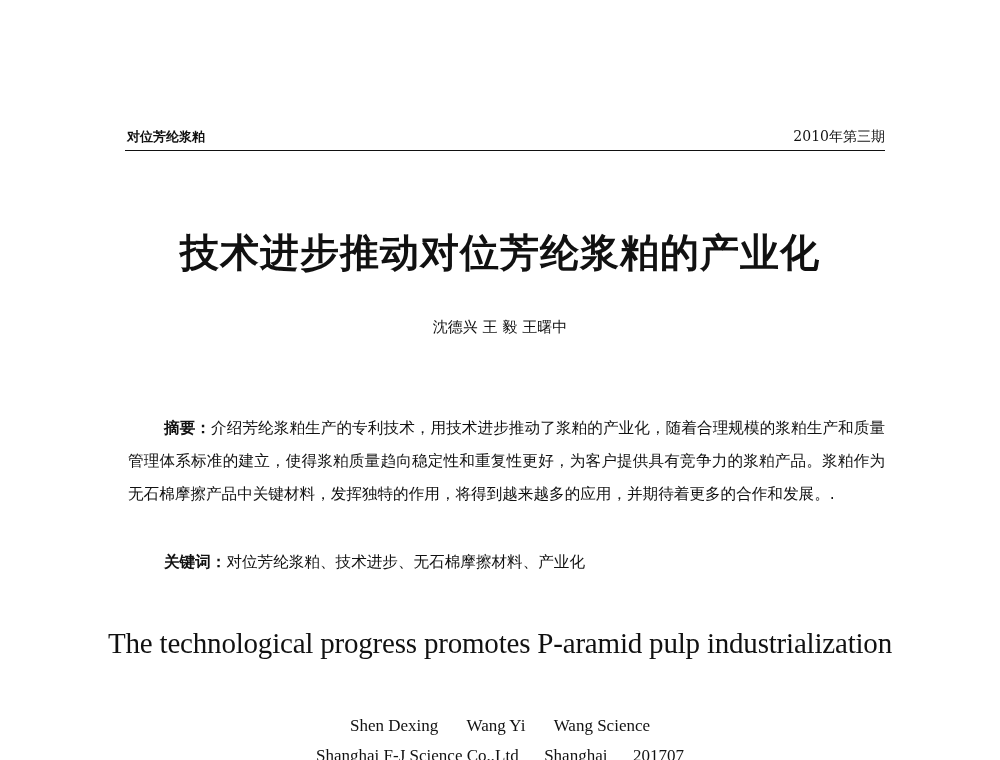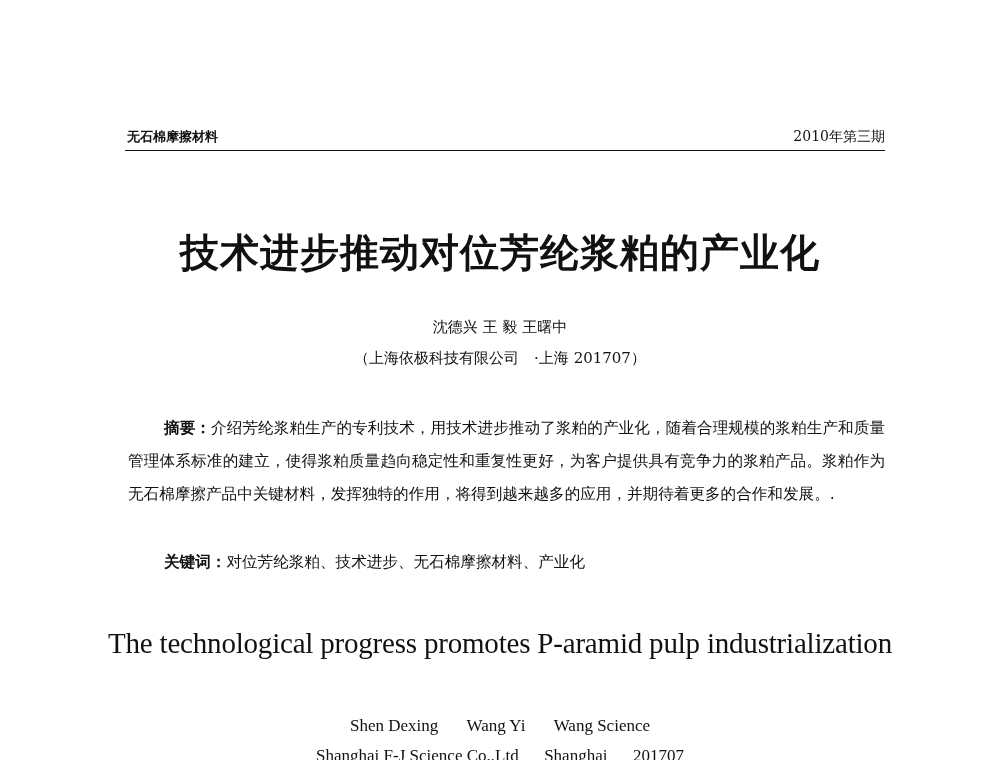--- a/index.html
+++ b/index.html
@@ -132,33 +132,32 @@
     font-family: "Liberation Serif", serif;
     white-space: pre;
   }
 </style>
 </head>
 <body>
 
 <div class="page">
 
   <div class="running-header">
-    <span class="journal-name">无石棉摩擦材料</span>
+    <span class="journal-name">对位芳纶浆粕</span>
     <span class="issue-label">2010年第三期</span>
   </div>
   <div class="header-rule"></div>
 
   <div class="title-cn">技术进步推动对位芳纶浆粕的产业化</div>
 
   <div class="authors-cn">
     <span>沈德兴</span>
     <span>王 毅</span>
     <span>王曙中</span>
   </div>
-  <div class="affil-cn">（上海依极科技有限公司　·上海 201707）</div>
 
   <div class="abstract"><span class="label">摘要：</span><span>介绍芳纶浆粕生产的专利技术，用技术进步推动了浆粕的产业化，随着合理规模的浆粕生产和质量管理体系标准的建立，使得浆粕质量趋向稳定性和重复性更好，为客户提供具有竞争力的浆粕产品。浆粕作为无石棉摩擦产品中关键材料，发挥独特的作用，将得到越来越多的应用，并期待着更多的合作和发展。.</span></div>
 
   <div class="keywords"><span class="label">关键词：</span><span>对位芳纶浆粕、技术进步、无石棉摩擦材料、产业化</span></div>
 
   <div class="title-en">The technological progress promotes P-aramid pulp industrialization</div>
 
   <div class="authors-en">
     <span>Shen Dexing</span>
     <span>Wang Yi</span>

